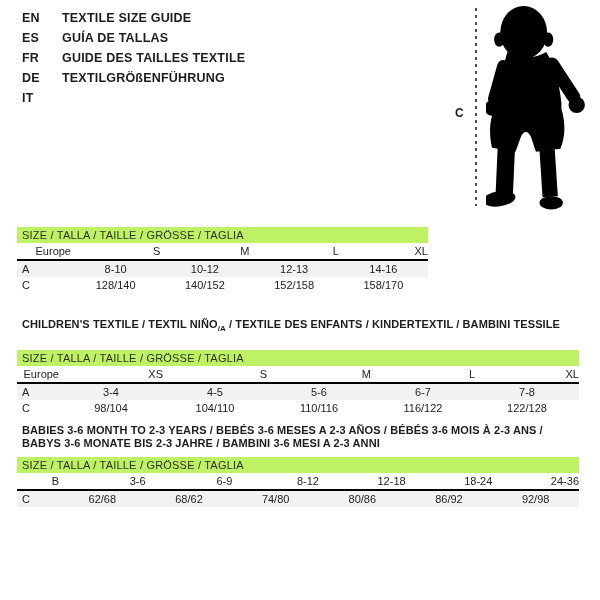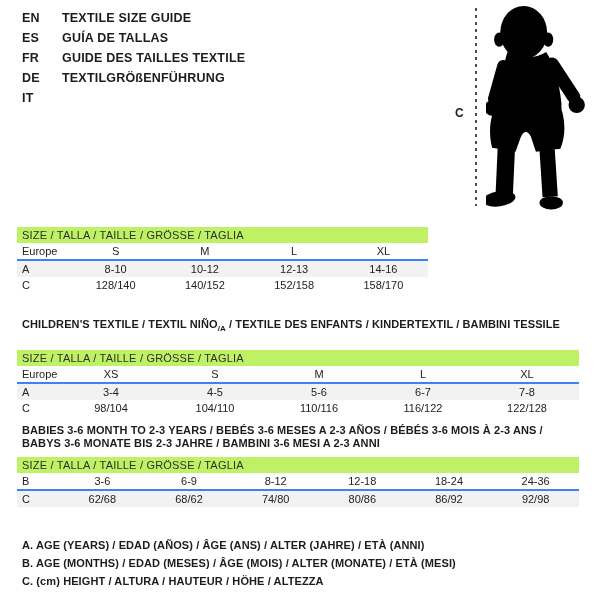--- a/index.html
+++ b/index.html
@@ -31,21 +31,21 @@
   #sec3 .band { margin-top:7px; }
   .band {
     background:#bef264; height:16px; line-height:16px;
     padding-left:5px; font-size:11px; color:#2e2e2e; letter-spacing:.2px;
   }
   .sub { font-size:8px; vertical-align:sub; }
 
   table.size-table { border-collapse:collapse; table-layout:fixed; width:100%; }
   .size-table td { font-size:11px; height:16px; padding:0; text-align:center; color:#222; }
   .size-table td.label-cell { text-align:left; padding-left:5px; }
-  .size-table tr.first-row td { border-bottom:2px solid #3b82f6; }
+  .size-table tr.first-row td { border-bottom:2px solid #000000;text-align:right; }
   .size-table tr.shaded-row { background:#f2f2f2; }
   #sec1 col.label-col { width:54px; }
   #sec2 col.label-col, #sec3 col.label-col { width:42px; }
 
   
   #notes { position:absolute; left:22px; top:536px; }
   .note-line { font-weight:bold; font-size:11px; line-height:18px; white-space:nowrap; letter-spacing:.1px; }
 </style>
 </head>
 <body>
@@ -207,19 +207,14 @@
             <td>68/62</td>
             <td>74/80</td>
             <td>80/86</td>
             <td>86/92</td>
             <td>92/98</td>
           </tr>
         </tbody>
     </table>
   </div>
 
-  <div id="notes">
-    <div class="note-line">A. AGE (YEARS) / EDAD (AÑOS) / ÂGE (ANS) / ALTER (JAHRE) / ETÀ (ANNI)</div>
-    <div class="note-line">B. AGE (MONTHS) / EDAD (MESES) / ÂGE (MOIS) / ALTER (MONATE) / ETÀ (MESI)</div>
-    <div class="note-line">C. (cm) HEIGHT / ALTURA / HAUTEUR / HÖHE / ALTEZZA</div>
-  </div>
 
 </div>
 
 </body></html>

